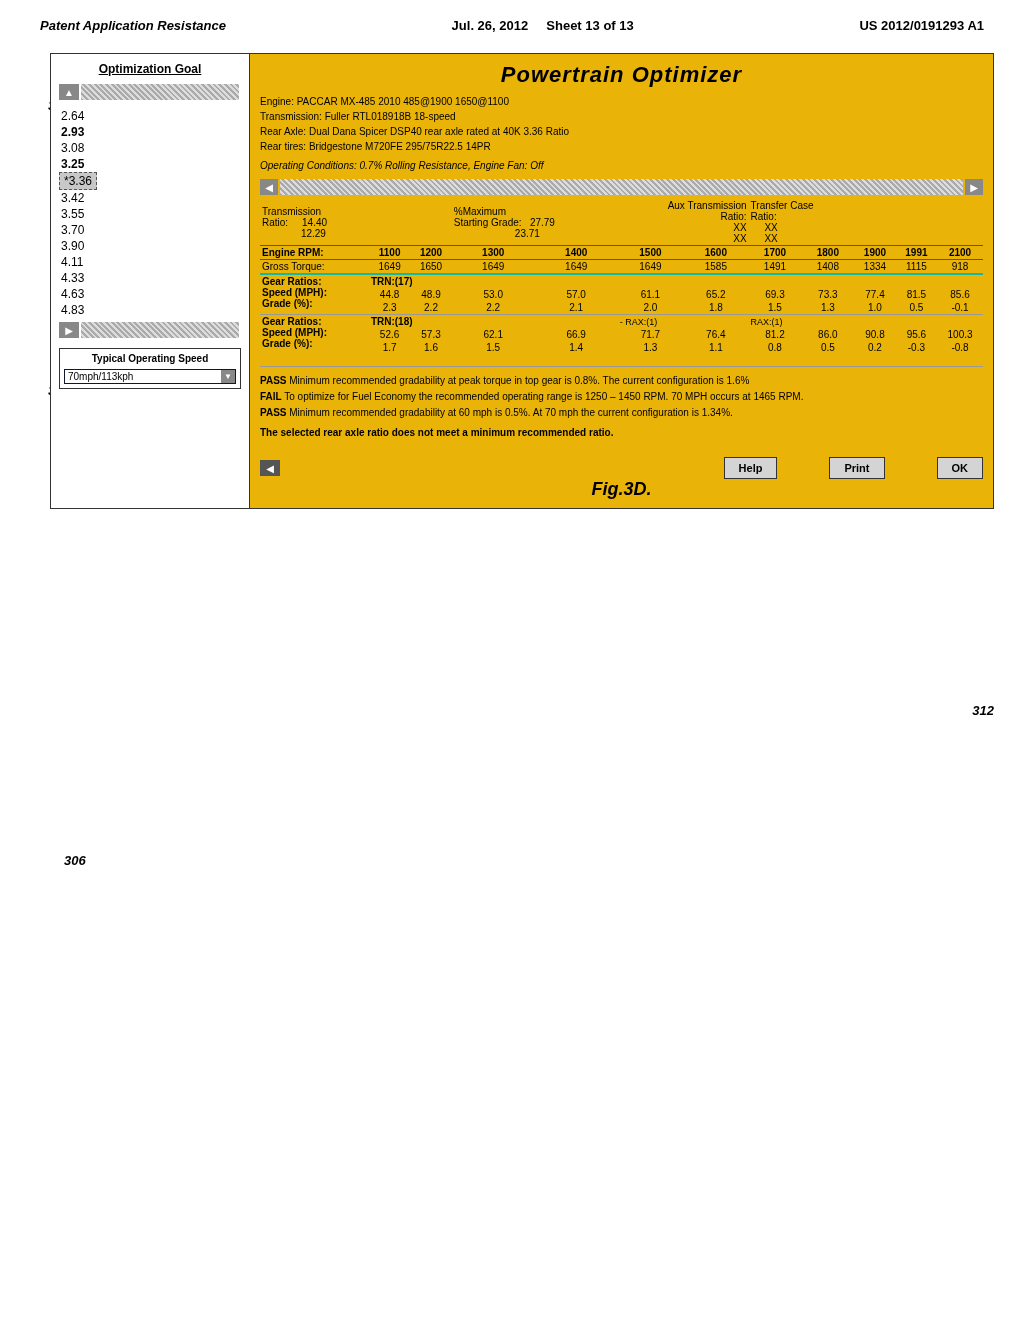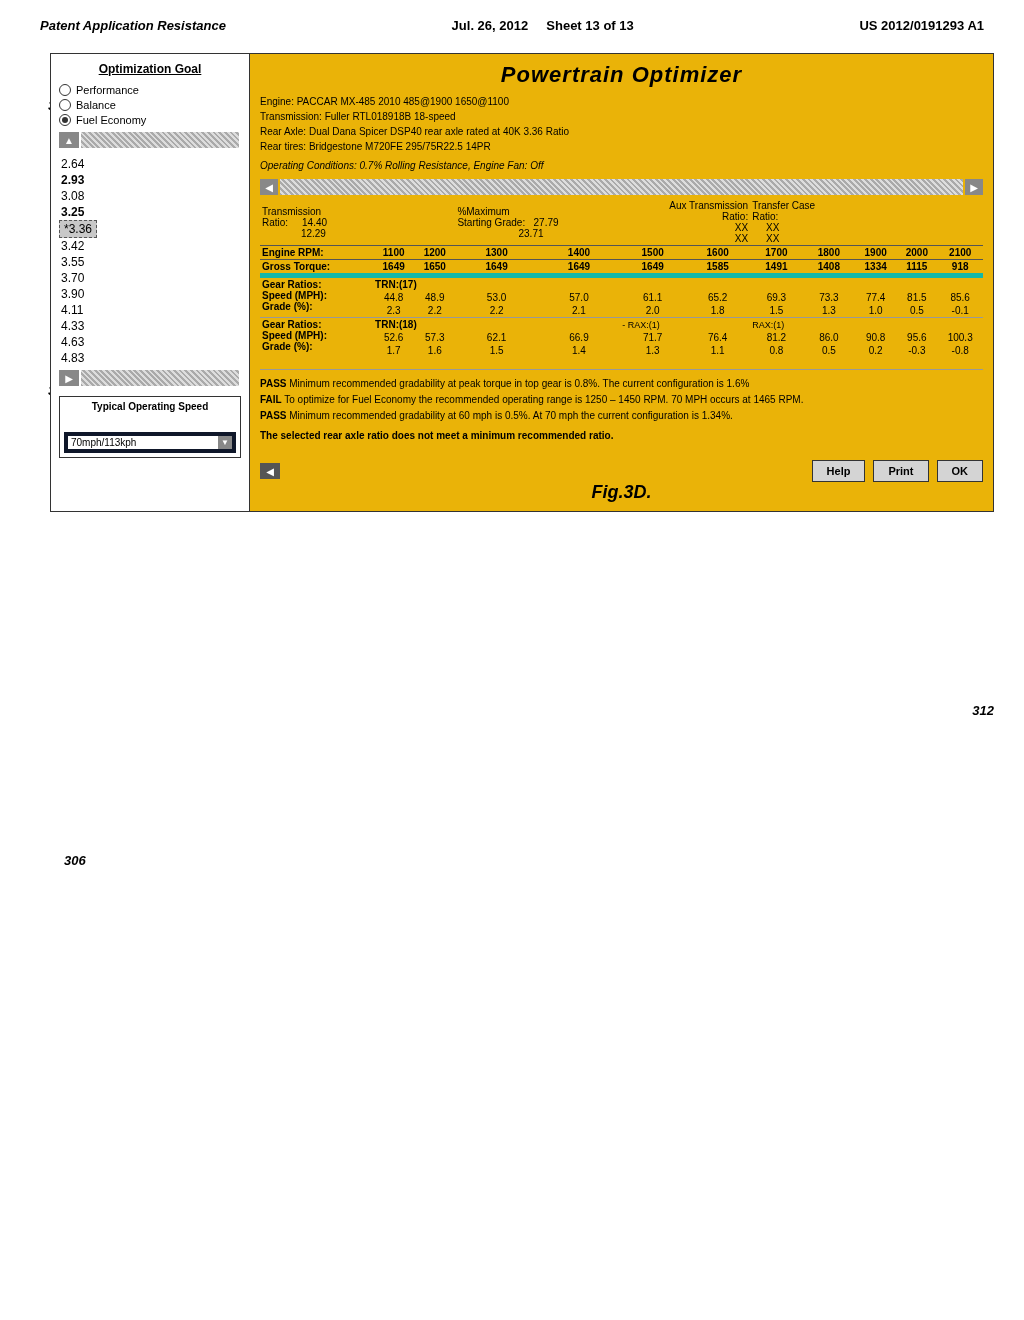--- a/index.html
+++ b/index.html
@@ -166,22 +166,22 @@
 
     .typical-title {
       font-size: 10px;
       font-weight: bold;
       text-align: center;
     }
 
     .speed-dropdown {
       display: flex;
       align-items: center;
-      border: 4px solid #0f172a;
-      margin-top: 20px;
+      border: 1px solid #0f172a;
+      margin-top: 5px;
       font-size: 10px;
     }
 
     .speed-value {
       flex: 1;
       padding: 1px 3px;
     }
 
     .speed-arrow {
       background: #888;
@@ -265,20 +265,21 @@
       justify-content: flex-end;
     }
 
     .btn {
       border: 1.5px solid #333;
       padding: 4px 14px;
       font-size: 11px;
       cursor: pointer;
       background: #d4d4d4;
       font-weight: bold;
+      margin-left: 44px;
     }
 
     .fig-label {
       font-size: 18px;
       font-style: italic;
       font-weight: bold;
       text-align: center;
     }
 
     
@@ -331,34 +332,20 @@
   <div class="ref-label" style="right:30px; top:70px;">300</div>
   <div class="ref-label" style="right:30px; top:200px;">308</div>
   <div class="ref-label" style="right:30px; top:305px;">310</div>
   <div class="ref-label" style="right:30px; top:660px;">312</div>
   <div class="ref-label" style="left:310px; bottom:100px;">314</div>
   <div class="ref-label" style="right:60px; bottom:100px;">316</div>
 
   <div class="left-panel">
     <div class="opt-goal-title">Optimization Goal</div>
 
-    <div class="radio-group">
-      <div class="radio-item">
-        <div class="radio-circle"></div>
-        <span>Performance</span>
-      </div>
-      <div class="radio-item">
-        <div class="radio-circle"></div>
-        <span>Balance</span>
-      </div>
-      <div class="radio-item">
-        <div class="radio-circle selected"></div>
-        <span>Fuel Economy</span>
-      </div>
-    </div>
 
     <div class="scroll-arrows">
       <div class="arrow-btn">▲</div>
       <div class="scroll-track" style="background: repeating-linear-gradient(45deg,#aaa,#aaa 2px,#ddd 2px,#ddd 4px); width:140px; height:16px;"></div>
     </div>
 
     <div class="ratio-list">
       <div class="ratio-item">2.64</div>
       <div class="ratio-item bold"><b>2.93</b></div>
       <div class="ratio-item">3.08</div>
@@ -427,24 +414,24 @@
           <td class="label-cell" style="font-weight:bold; font-size:10px;">Engine RPM:</td>
           <td><b>1100</b></td>
           <td><b>1200</b></td>
           <td><b>1300</b></td>
           <td><b>1400</b></td>
           <td><b>1500</b></td>
           <td><b>1600</b></td>
           <td><b>1700</b></td>
           <td><b>1800</b></td>
           <td><b>1900</b></td>
-          <td><b>2000</b></td>
+          <td><b>1991</b></td>
           <td><b>2100</b></td>
         </tr>
-        <tr style="border-bottom:5px solid #14b8a6;font-weight:bold;">
+        <tr style="border-bottom:2px solid #14b8a6;">
           <td class="label-cell">Gross Torque:</td>
           <td>1649</td>
           <td>1650</td>
           <td>1649</td>
           <td>1649</td>
           <td>1649</td>
           <td>1585</td>
           <td>1491</td>
           <td>1408</td>
           <td>1334</td>

